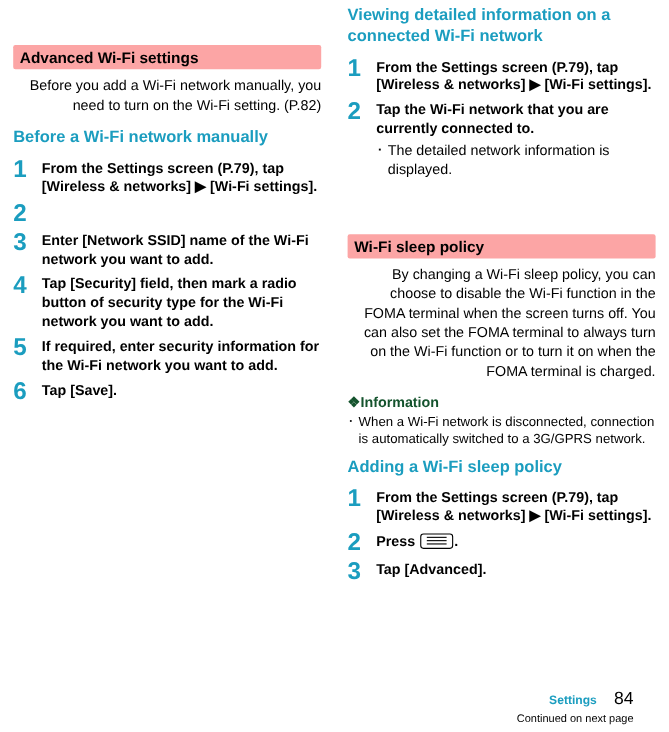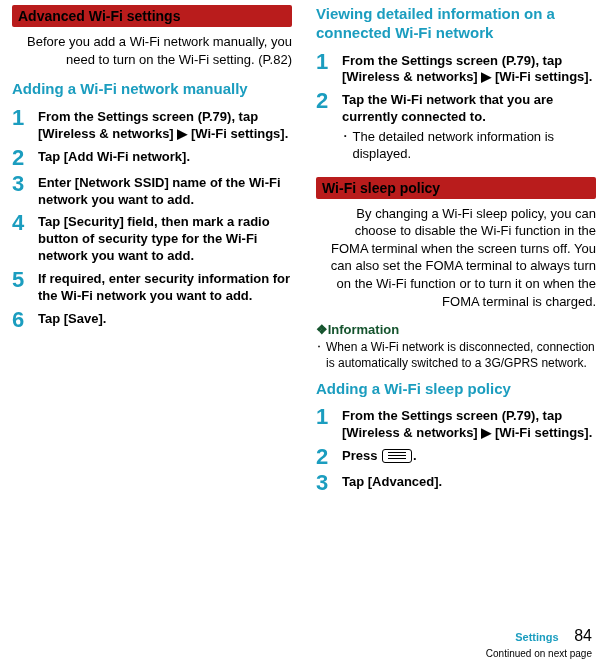--- a/index.html
+++ b/index.html
@@ -24,27 +24,28 @@
     display: flex;
     flex-direction: row;
     align-items: flex-start;
   }
   .col {
     width: 304px;
     box-sizing: border-box;
     padding: 0 12px;
   }
   .section-bar {
-    background: #b91c1c;
+    background: #fca5a5;
     color: #000;
     font-weight: bold;
     font-size: 14px;
     padding: 3px 6px;
     border-radius: 2px;
     margin-bottom: 6px;
+    margin-top: 36px;
   }
   .intro {
     line-height: 1.35;
     margin-bottom: 12px;
     text-align: right;
   }
   h2.sub {
     color: #1b9dbf;
     font-size: 15px;
     font-weight: bold;
@@ -117,21 +118,21 @@
   .menu-key::after{
     content:"";
     position:absolute;
     left:5px; right:5px; top:5px;
     height:1px; background:#000;
     box-shadow: 0 3px 0 #000;
   }
   .footer-wrap{
     position:absolute;
     bottom:4px;
-    left:0; right:0;
+    left:0; right:16px;
     height:34px;
   }
   .footer-line1{
     position:absolute;
     right:16px;
     bottom:16px;
   }
   .footer-line1 .settings{
     color:#1b9dbf;
     font-weight:bold;
@@ -150,29 +151,28 @@
 </style>
 </head>
 <body>
 
 <div class="page">
   <div class="columns">
 
     <div class="col">
       <div class="section-bar">Advanced Wi-Fi settings</div>
       <div class="intro">Before you add a Wi-Fi network manually, you need to turn on the Wi-Fi setting. (P.82)</div>
-      <h2 class="sub">Adding a Wi-Fi network manually</h2>
+      <h2 class="sub">Before a Wi-Fi network manually</h2>
 
       <div class="step">
         <div class="step-num">1</div>
         <div class="step-body">From the Settings screen (P.79), tap [Wireless &amp; networks] ▶ [Wi-Fi settings].</div>
       </div>
       <div class="step">
         <div class="step-num">2</div>
-        <div class="step-body">Tap [Add Wi-Fi network].</div>
       </div>
       <div class="step">
         <div class="step-num">3</div>
         <div class="step-body">Enter [Network SSID] name of the Wi-Fi network you want to add.</div>
       </div>
       <div class="step">
         <div class="step-num">4</div>
         <div class="step-body">Tap [Security] field, then mark a radio button of security type for the Wi-Fi network you want to add.</div>
       </div>
       <div class="step">

